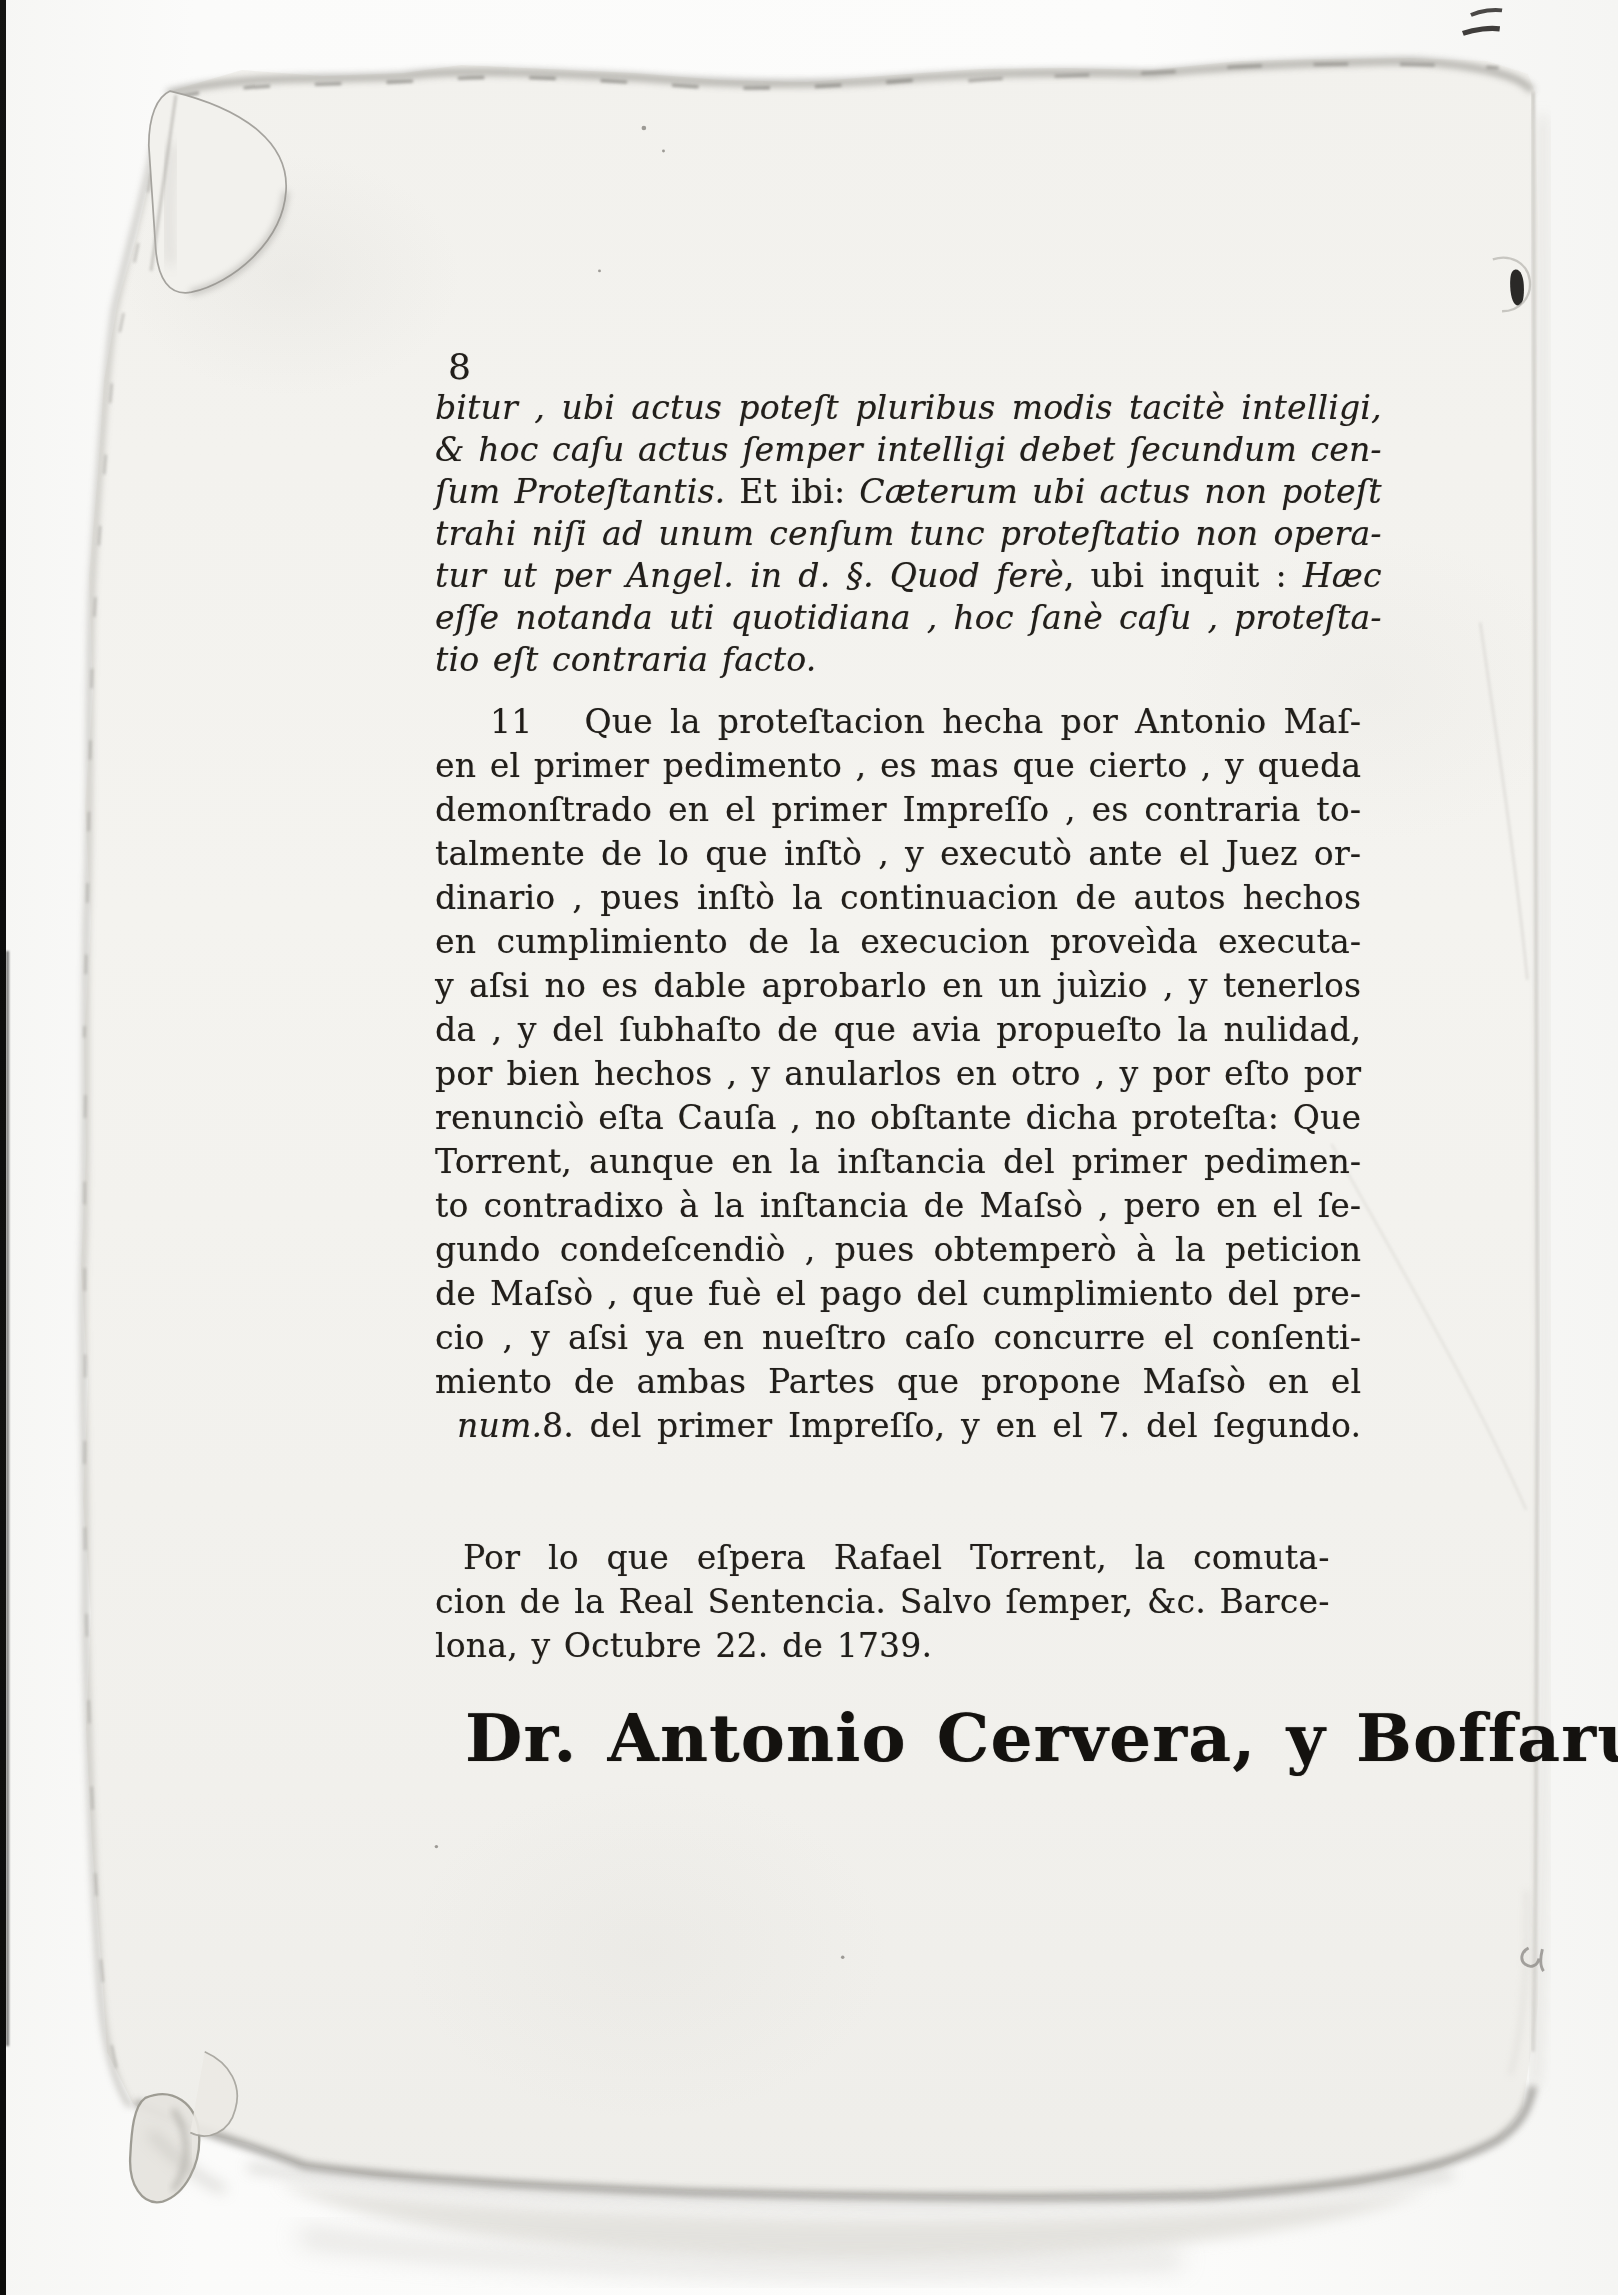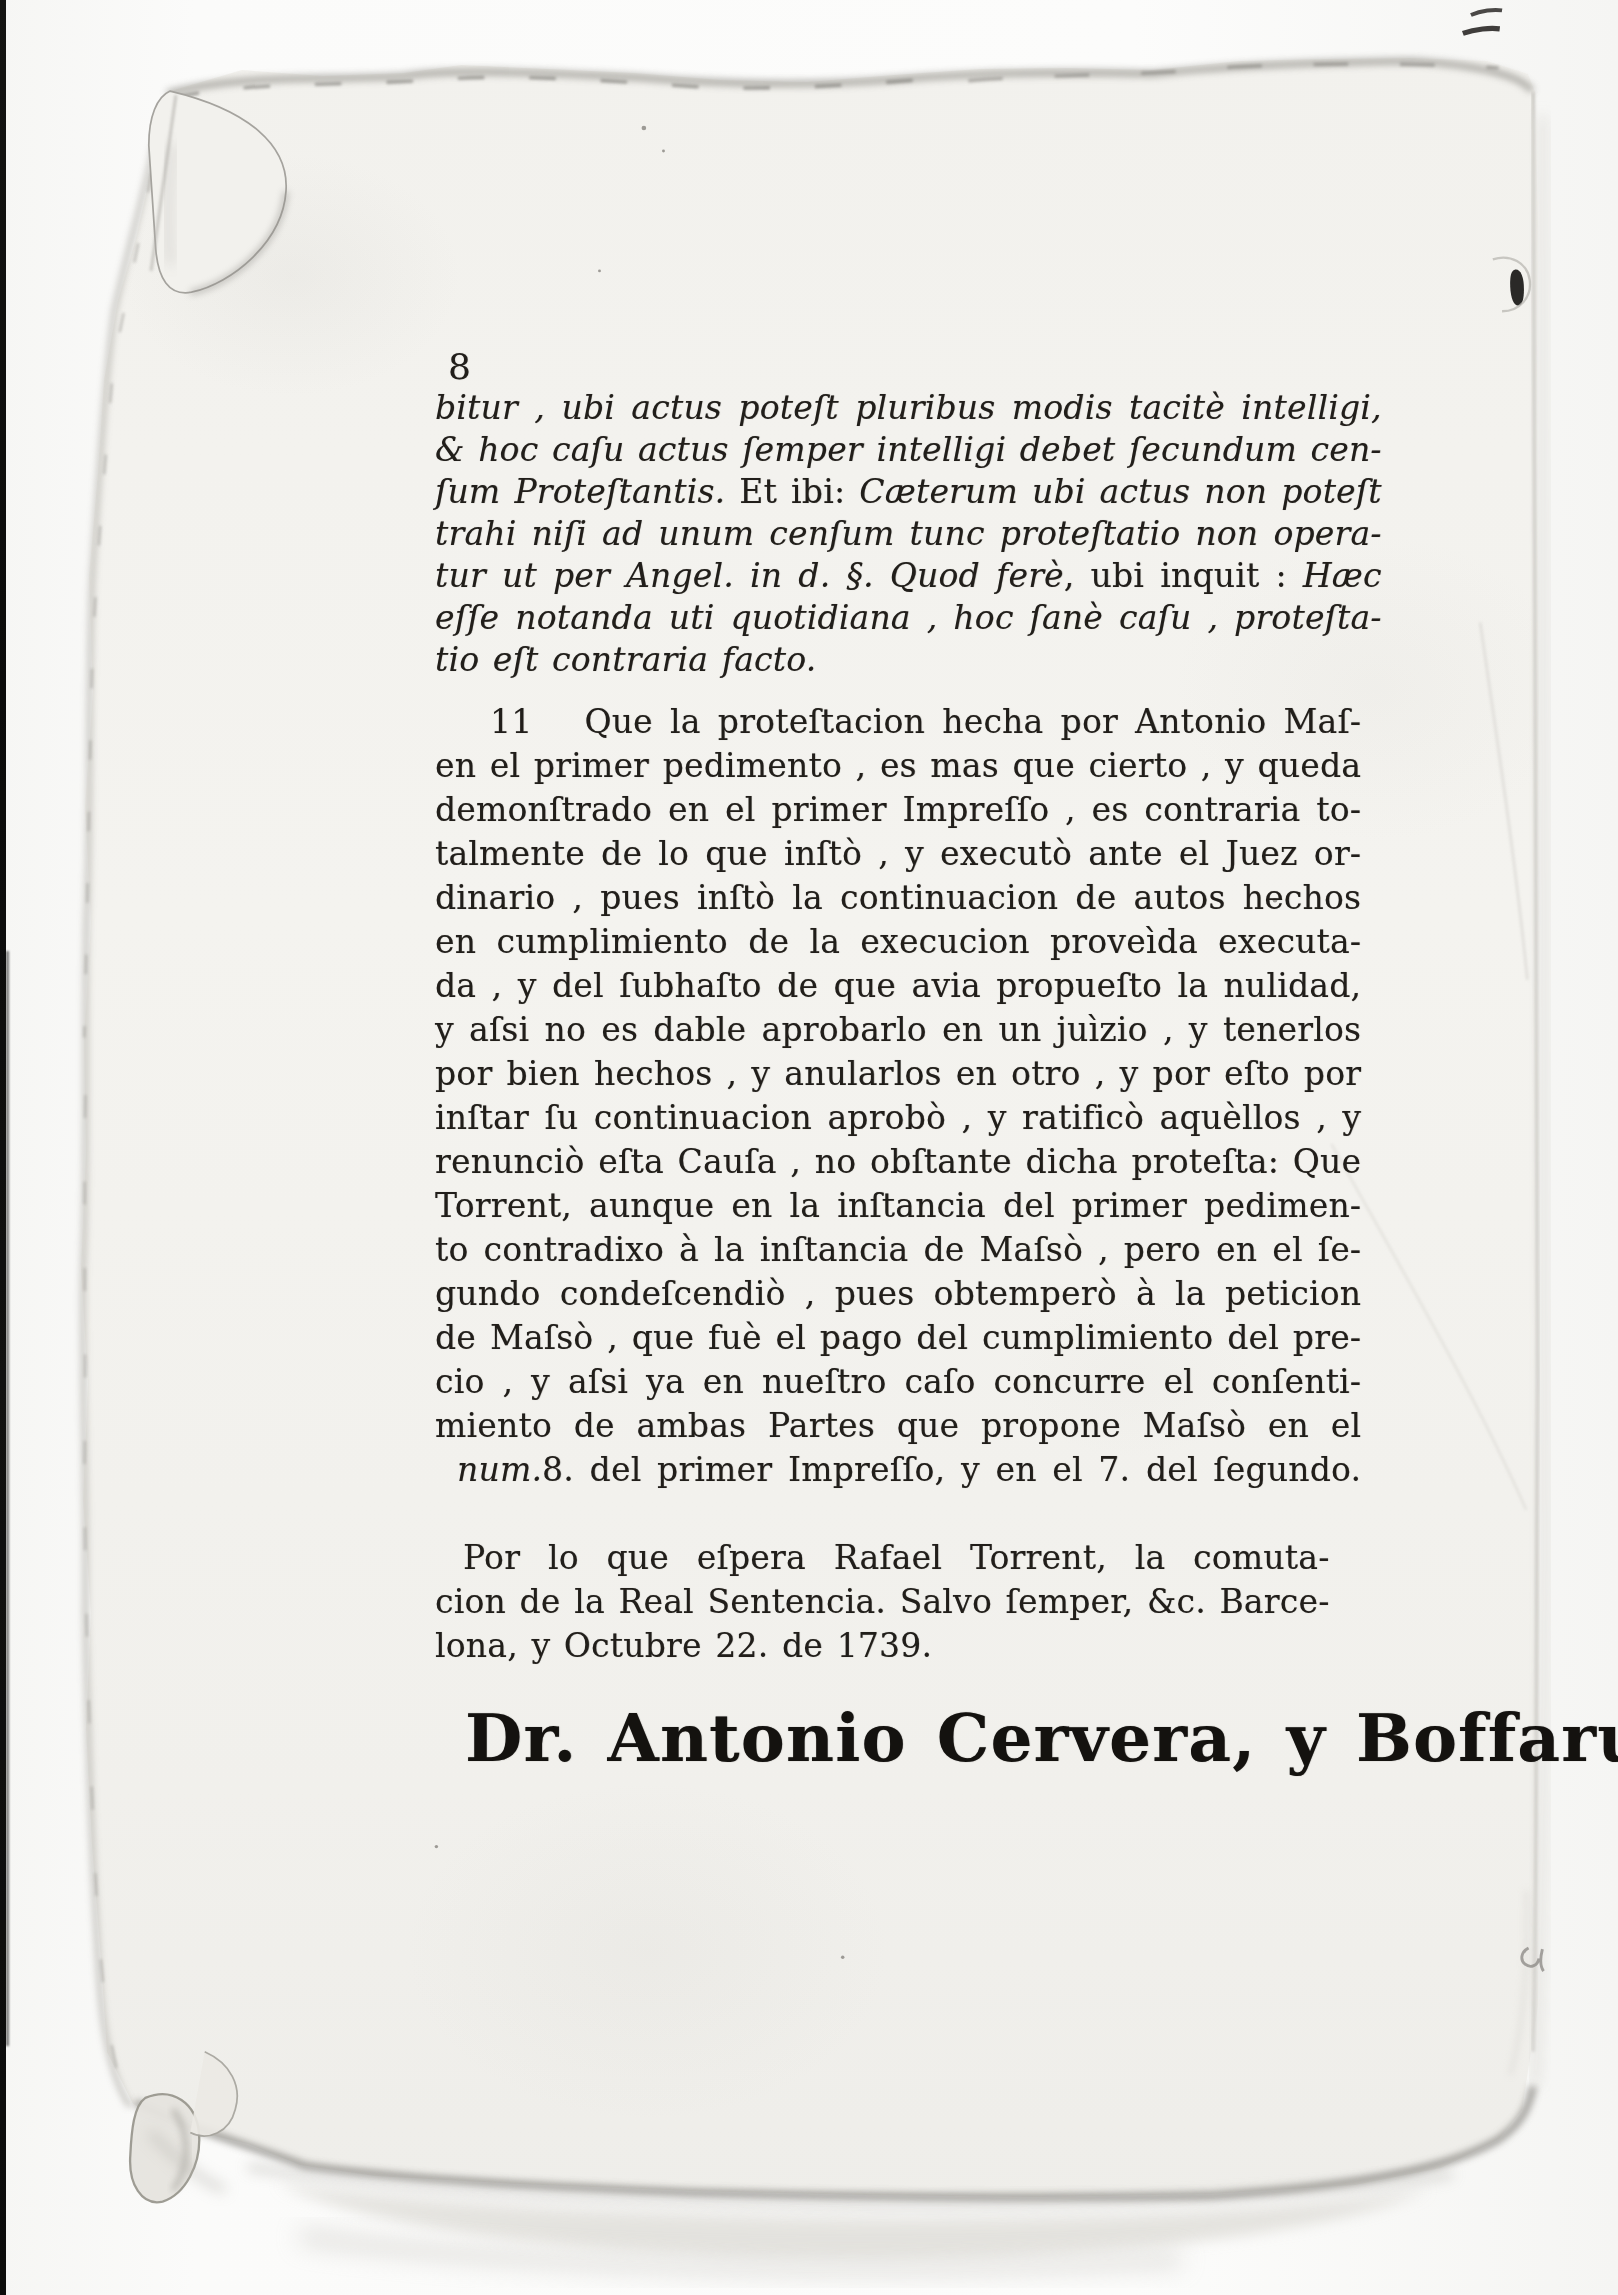--- a/index.html
+++ b/index.html
@@ -176,24 +176,23 @@
         <div class="tline"><span>tio eſt contraria facto.</span></div>
       </div>
 
     <div class="para11 ink">
         <div class="tline"><span class="gap-after">11</span><span>Que la proteſtacion hecha por Antonio Maſ-</span></div>
         <div class="tline"><span>en el primer pedimento , es mas que cierto , y queda</span></div>
         <div class="tline"><span>demonſtrado en el primer Impreſſo , es contraria to-</span></div>
         <div class="tline"><span>talmente de lo que inſtò , y executò ante el Juez or-</span></div>
         <div class="tline"><span>dinario , pues inſtò la continuacion de autos hechos</span></div>
         <div class="tline"><span>en cumplimiento de la execucion proveìda executa-</span></div>
+        <div class="tline"><span>y aſsi no es dable aprobarlo en un juìzio , y tenerlos</span></div>
         <div class="tline"><span>da , y del ſubhaſto de que avia propueſto la nulidad,</span></div>
-        <div class="tline"><span>y aſsi no es dable aprobarlo en un juìzio , y tenerlos</span></div>
         <div class="tline"><span>por bien hechos , y anularlos en otro , y por eſto por</span></div>
-        <div class="tline"><span>inſtar ſu continuacion aprobò , y ratificò aquèllos , y</span></div>
         <div class="tline"><span>renunciò eſta Cauſa , no obſtante dicha proteſta: Que</span></div>
         <div class="tline"><span>Torrent, aunque en la inſtancia del primer pedimen-</span></div>
         <div class="tline"><span>to contradixo à la inſtancia de Maſsò , pero en el ſe-</span></div>
         <div class="tline"><span>gundo condeſcendiò , pues obtemperò à la peticion</span></div>
         <div class="tline"><span>de Maſsò , que fuè el pago del cumplimiento del pre-</span></div>
         <div class="tline"><span>cio , y aſsi ya en nueſtro caſo concurre el conſenti-</span></div>
         <div class="tline"><span>miento de ambas Partes que propone Maſsò en el</span></div>
         <div class="tline"><span class="it">num.</span><span>8. del primer Impreſſo, y en el 7. del ſegundo.</span></div>
       </div>
 

